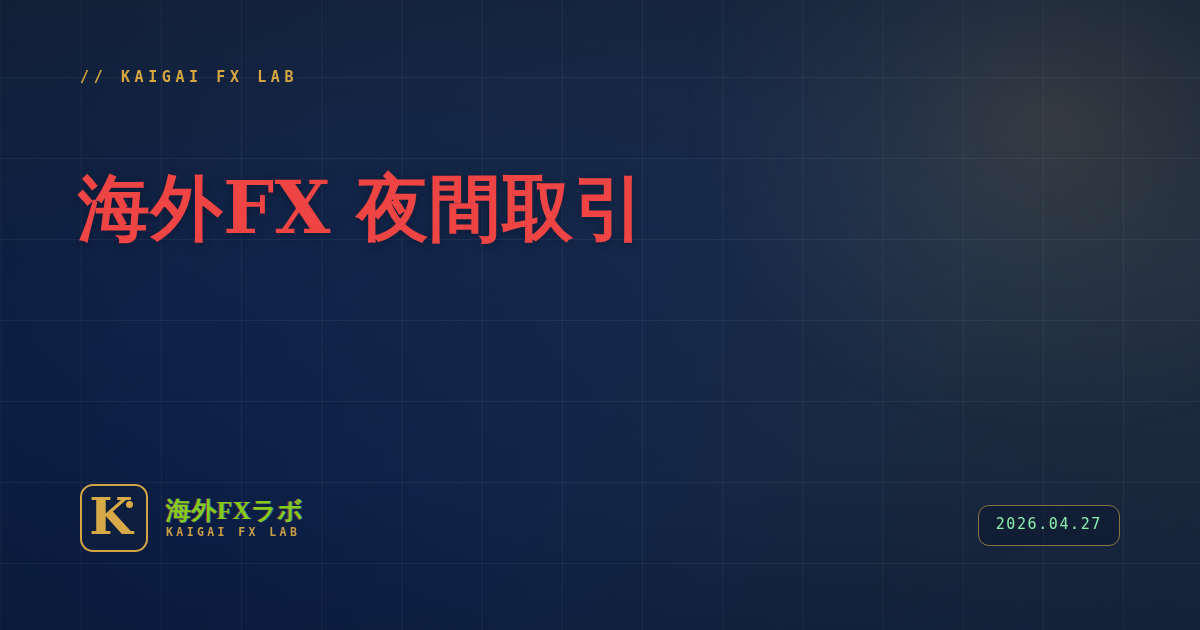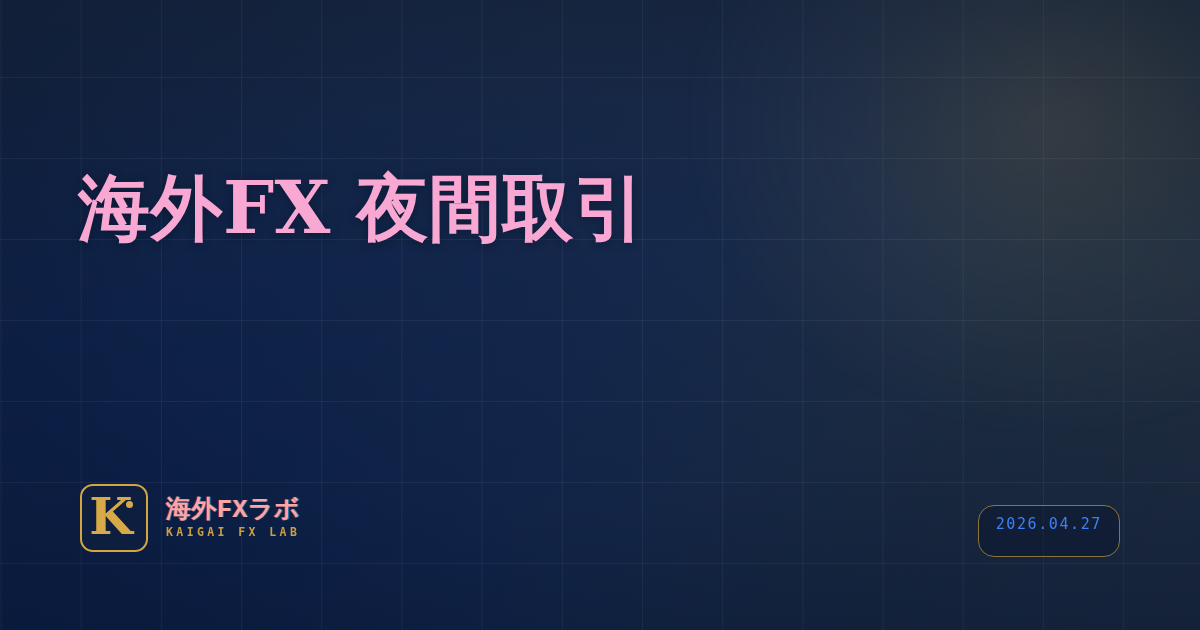--- a/index.html
+++ b/index.html
@@ -108,21 +108,21 @@
   .headline {
     position: absolute;
     left: 78px;
     top: 112px;
     width: 720px;
     font-family: "DejaVu Serif", "Liberation Serif", serif;
     font-size: 72px;
     font-weight: 700;
     line-height: 96px;
     letter-spacing: 0.5px;
-    color: #f9a8d4;
+    color: #ef4444;
     text-shadow: 0 2px 10px rgba(4,12,30,0.40);
   }
   .headline .hl-line { display: block; white-space: nowrap; }
 
   
   .brand {
     position: absolute;
     left: 80px;
     top: 484px;
     display: flex;
@@ -156,71 +156,72 @@
     top: 15px;
     width: 7px;
     height: 7px;
     border-radius: 50%;
     background: #d7aa47;
   }
 
   .brand-text { display: flex; flex-direction: column; justify-content: center; }
 
   .brand-name {
-    font-family: Liberation Mono, monospace;
+    font-family: Liberation Serif, serif;
     font-size: 25px;
     font-weight: 700;
     line-height: 1.12;
-    color: #fca5a5;
+    color: #84cc16;
     letter-spacing: 0.5px;
     text-shadow: -1.1px 0 0 rgba(226,70,90,0.55), 1.1px 0 0 rgba(70,190,226,0.55);
     white-space: nowrap;
   }
 
   .brand-sub {
     font-family: "DejaVu Sans Mono", "Liberation Mono", monospace;
     font-size: 11.5px;
     font-weight: 700;
     letter-spacing: 3.4px;
     color: #cb9f44;
     white-space: nowrap;
   }
 
   
   .date-badge {
     position: absolute;
     right: 80px;
     top: 505px;
     box-sizing: border-box;
-    padding: 9px 17px 23px 17px;
+    padding: 9px 17px 12px 17px;
     border: 1px solid #8a7440;
-    border-radius: 16px;
+    border-radius: 11px;
     background: rgba(9,20,42,0.42);
     font-family: "DejaVu Sans Mono", "Liberation Mono", monospace;
     font-size: 15px;
     font-weight: 400;
     letter-spacing: 1.6px;
-    color: #3b82f6;
+    color: #86efac;
     white-space: nowrap;
   }
 </style>
 </head>
 <body>
 
 <div class="og-card">
 
   <div class="bg-base"></div>
   <div class="bg-base-2"></div>
   <div class="bg-glow"></div>
   <div class="bg-glow-2"></div>
   <div class="bg-grid"></div>
   <div class="bg-vignette"></div>
 
   <div class="content">
 
+    <div class="eyebrow">// KAIGAI FX LAB</div>
 
     <h1 class="headline">
       <span class="hl-line">海外FX 夜間取引</span>
     </h1>
 
     <div class="brand">
       <div class="brand-mark">
         <span class="mark-k">K</span>
         <span class="mark-dot"></span>
       </div>

